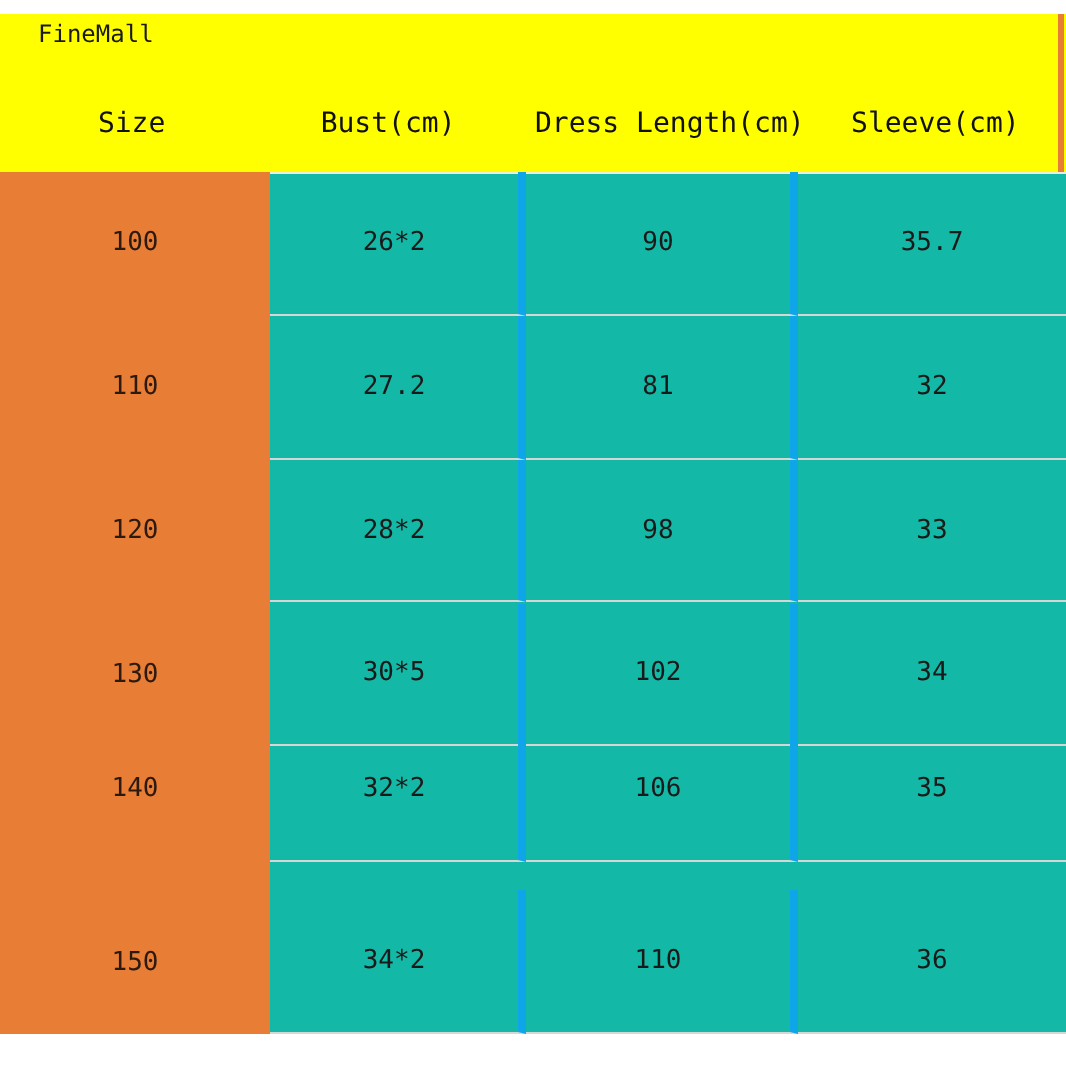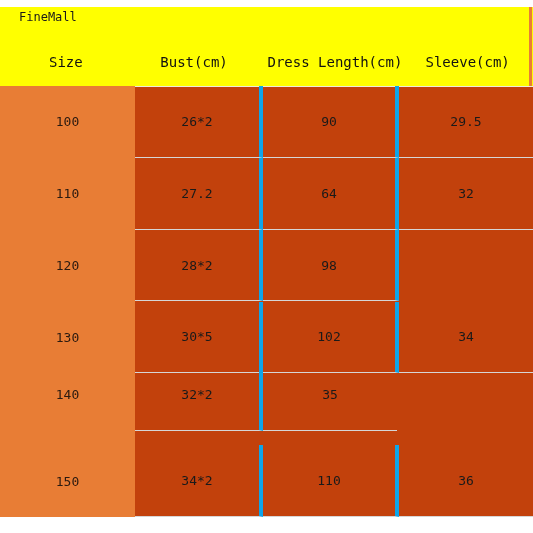--- a/index.html
+++ b/index.html
@@ -74,21 +74,21 @@
     background: #e87d35;
   }
 
   
   .table-body {
     position: absolute;
     left: 0;
     top: 86px;
     width: 533px;
     height: 431px;
-    background: #c2410c;
+    background: #14b8a6;
   }
 
   
   .size-column-block {
     position: absolute;
     left: 0;
     top: 0;
     width: 135px;
     height: 431px;
     background: #e87d35;
@@ -161,42 +161,44 @@
   <div class="header-edge-tick"></div>
 
   <div class="table-body">
     <div class="size-column-block"></div>
     <div class="top-hairline"></div>
     <div id="rows-container">
         <div class="data-row" style="top: 0px; height: 71.8333px;">
           <div class="cell size-cell">100</div>
           <div class="cell data-cell d0">26*2</div>
           <div class="cell data-cell d1">90</div>
-          <div class="cell data-cell d2">29.5</div>
+          <div class="cell data-cell d2">35.7</div>
         </div>
         <div class="data-row" style="top: 71.8333px; height: 71.8333px;">
           <div class="cell size-cell">110</div>
           <div class="cell data-cell d0">27.2</div>
-          <div class="cell data-cell d1">64</div>
+          <div class="cell data-cell d1">81</div>
           <div class="cell data-cell d2">32</div>
         </div>
         <div class="data-row" style="top: 143.667px; height: 71.8333px;">
           <div class="cell size-cell">120</div>
           <div class="cell data-cell d0">28*2</div>
           <div class="cell data-cell d1">98</div>
+          <div class="cell data-cell d2">33</div>
         </div>
         <div class="data-row" style="top: 215.5px; height: 71.8333px;">
           <div class="cell size-cell">130</div>
           <div class="cell data-cell d0">30*5</div>
           <div class="cell data-cell d1">102</div>
           <div class="cell data-cell d2">34</div>
         </div>
         <div class="data-row" style="top: 273px; height: 71.8333px;">
           <div class="cell size-cell">140</div>
           <div class="cell data-cell d0">32*2</div>
+          <div class="cell data-cell d1">106</div>
           <div class="cell data-cell d2">35</div>
         </div>
         <div class="data-row" style="top: 359.167px; height: 71.8333px;">
           <div class="cell size-cell">150</div>
           <div class="cell data-cell d0">34*2</div>
           <div class="cell data-cell d1">110</div>
           <div class="cell data-cell d2">36</div>
         </div>
       </div>
   </div>

